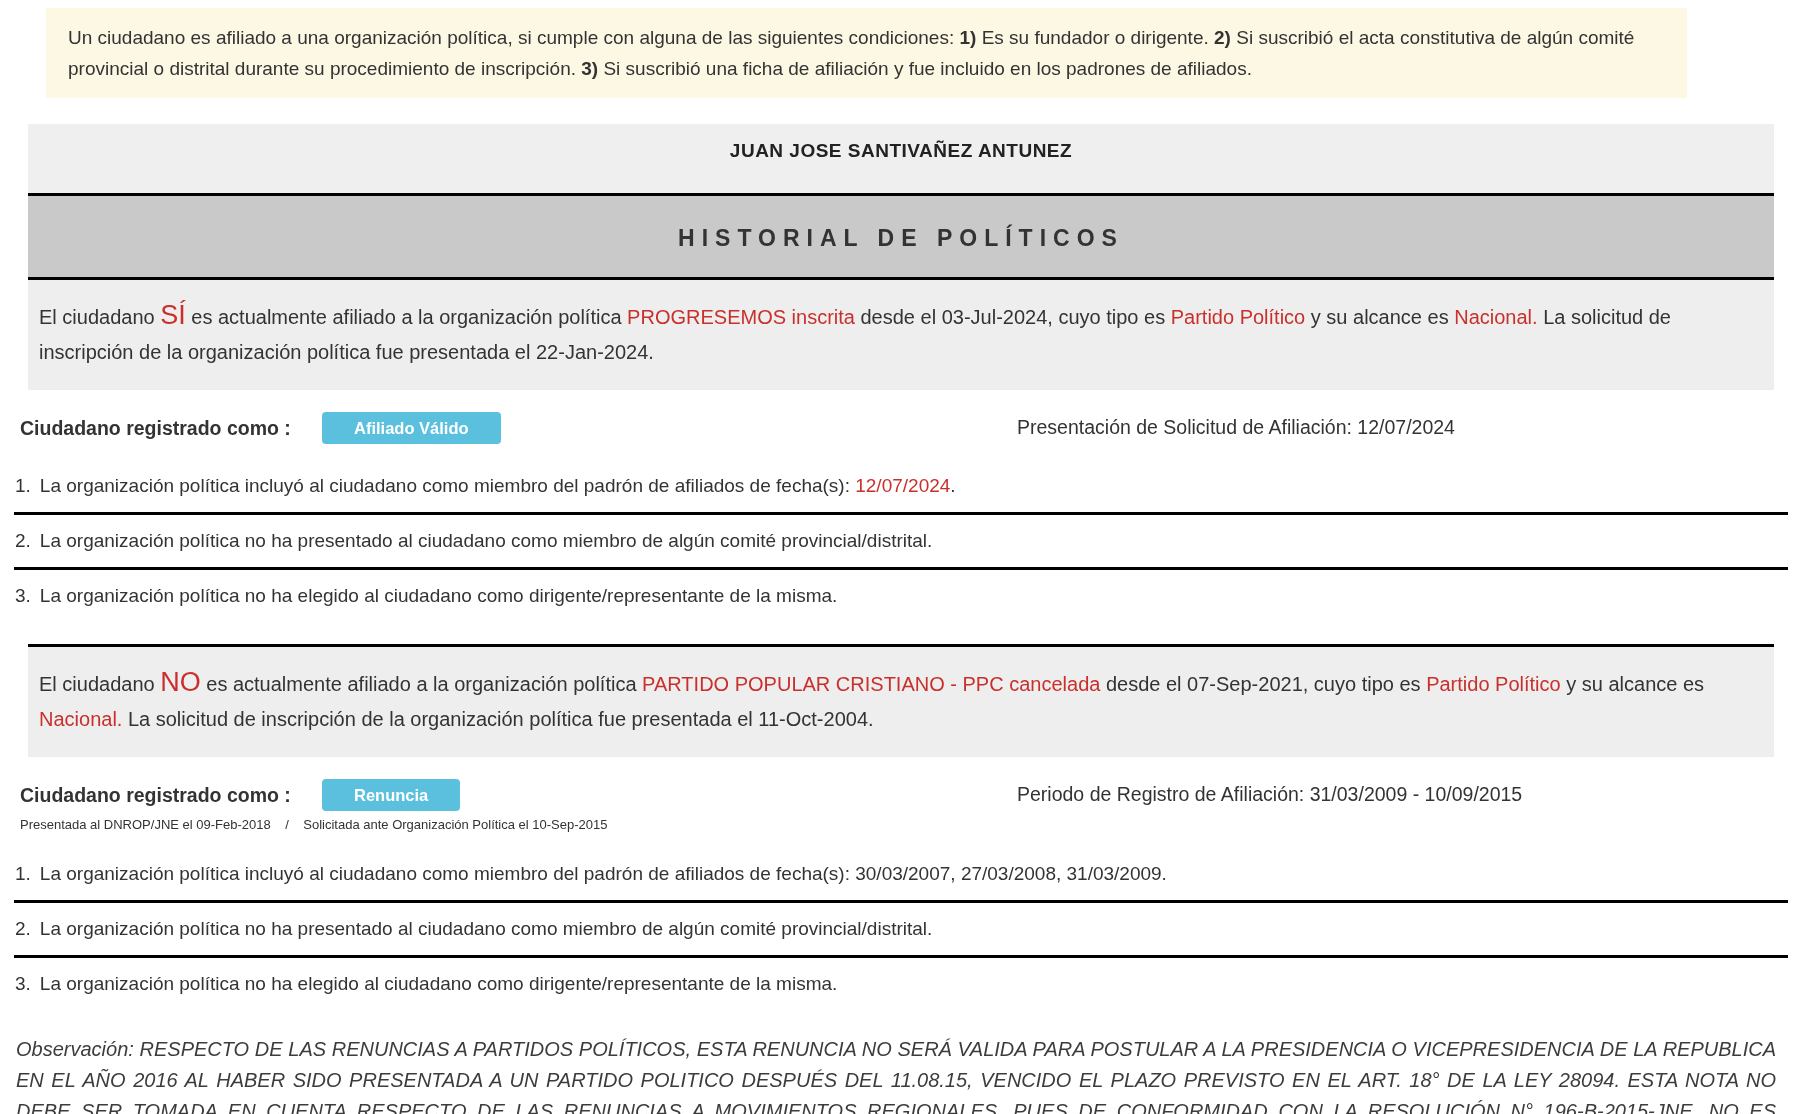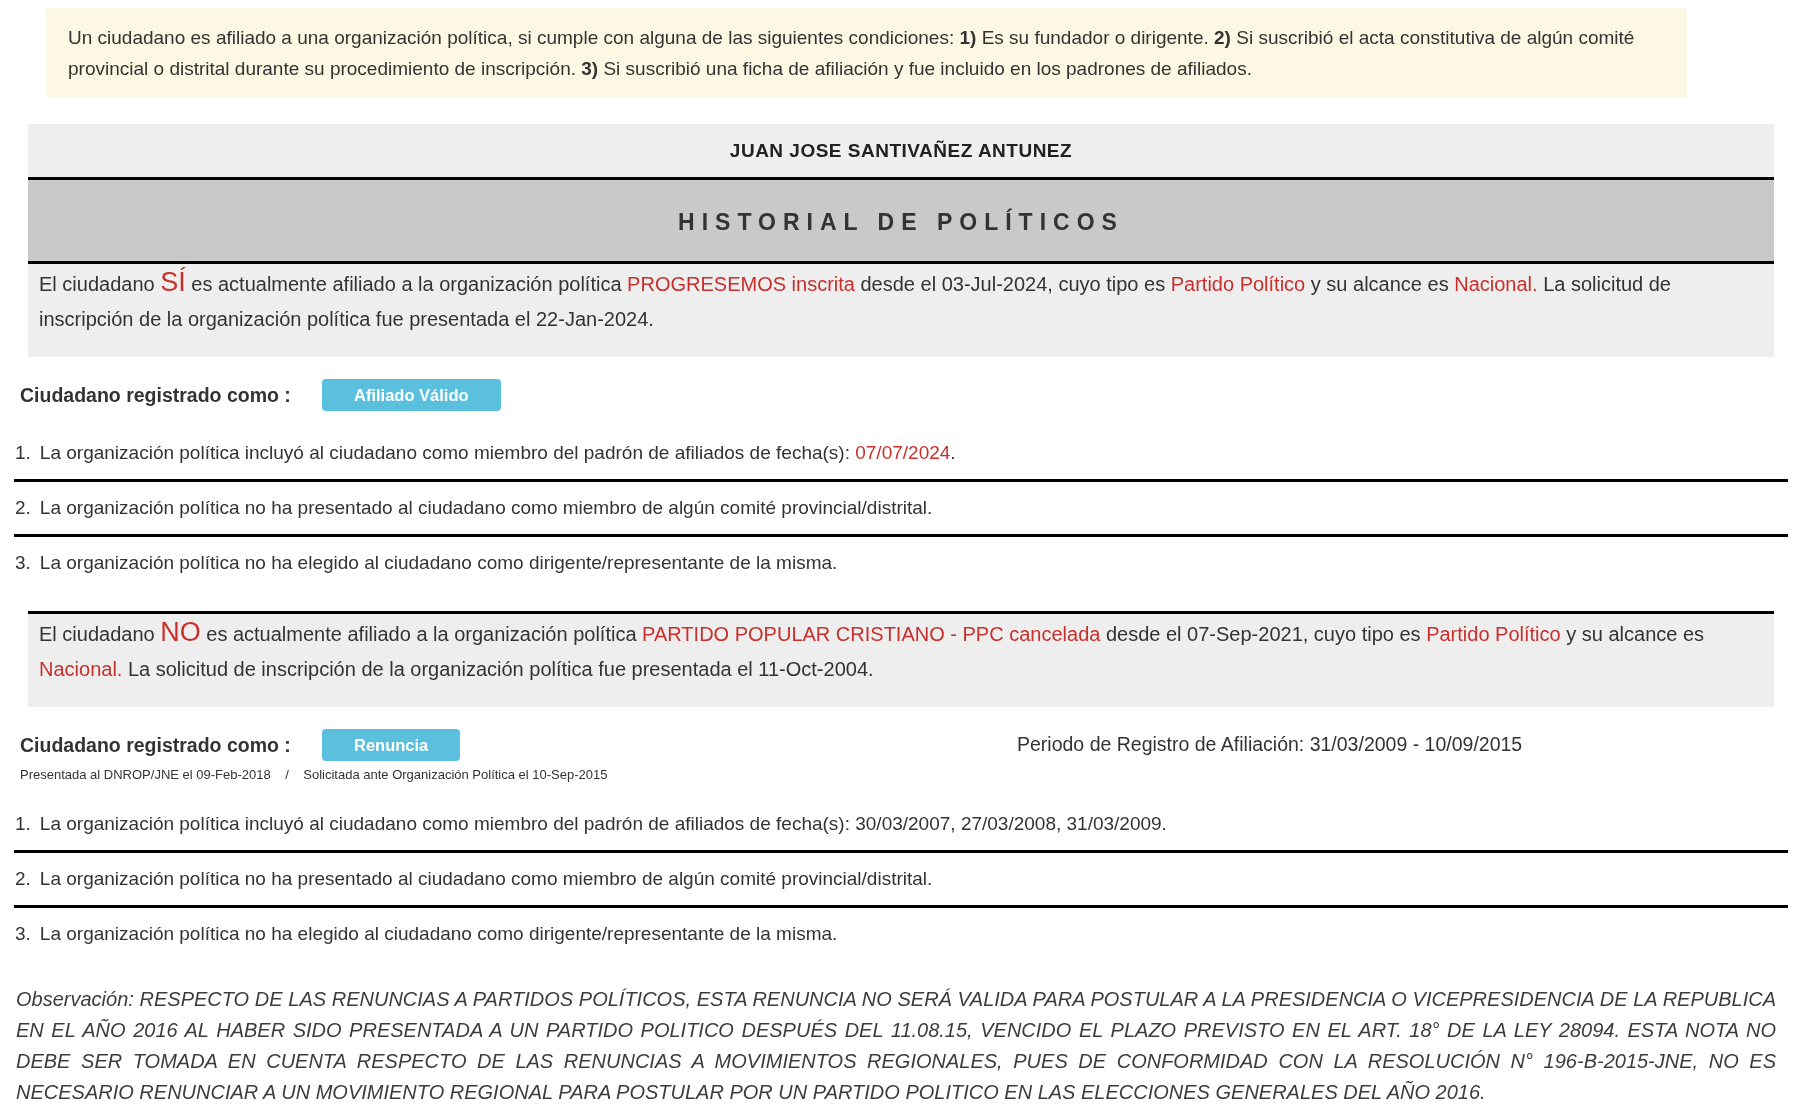--- a/index.html
+++ b/index.html
@@ -26,35 +26,35 @@
     line-height:31px;
     font-size:19px;
   }
   .b{font-weight:bold;}
   .red{color:var(--red);}
   .big{font-size:27px;line-height:1;}
 
   
   .name-band{
     margin:0 28px;background:var(--band_light);
-    height:53px;line-height:53px;text-align:center;
+    height:69px;line-height:53px;text-align:center;
     font-weight:bold;font-size:19px;color:#222;letter-spacing:0.5px;
   }
   .title-band{
     margin:0 28px;background:var(--band_dark);
     border-top:3px solid #000;
     height:84px;line-height:84px;text-align:center;
     font-weight:bold;font-size:23px;letter-spacing:7px;color:#333;
   }
 
   
   .summary{
     margin:0 28px;background:var(--summary_bg);
     border-top:3px solid #000;
-    padding:3px 18px 20px 11px;
+    padding:20px 18px 20px 11px;
     font-size:20px;line-height:35px;
   }
 
   
   .status-row{
     position:relative;
     margin:22px 0 0 20px;
     height:32px;
     display:flex;align-items:center;
   }
@@ -101,26 +101,27 @@
 <div class="name-band">JUAN JOSE SANTIVAÑEZ ANTUNEZ</div>
 
 <div class="title-band">HISTORIAL DE POLÍTICOS</div>
 
 <section>
   <div class="summary"><span>El ciudadano </span><span class="red big">SÍ</span><span> es actualmente afiliado a la organización política </span><span class="red">PROGRESEMOS inscrita</span><span> desde el 03-Jul-2024, cuyo tipo es </span><span class="red">Partido Político</span><span> y su alcance es </span><span class="red">Nacional.</span><span> La solicitud de inscripción de la organización política fue presentada el 22-Jan-2024.</span></div>
 
   <div class="status-row">
     <span class="registered-label">Ciudadano registrado como :</span>
     <button class="badge">Afiliado Válido</button>
+    <span class="right-info">Presentación de Solicitud de Afiliación: 12/07/2024</span>
   </div>
 
   <div class="aff-list">
     <div class="list-item">
       <span class="item-number">1.</span>
-      <span class="item-text"><span>La organización política incluyó al ciudadano como miembro del padrón de afiliados de fecha(s): </span><span class="red">07/07/2024</span><span>.</span></span>
+      <span class="item-text"><span>La organización política incluyó al ciudadano como miembro del padrón de afiliados de fecha(s): </span><span class="red">12/07/2024</span><span>.</span></span>
     </div>
     <div class="list-item">
       <span class="item-number">2.</span>
       <span class="item-text"><span>La organización política no ha presentado al ciudadano como miembro de algún comité provincial/distrital.</span></span>
     </div>
     <div class="list-item">
       <span class="item-number">3.</span>
       <span class="item-text"><span>La organización política no ha elegido al ciudadano como dirigente/representante de la misma.</span></span>
     </div>
   </div>

